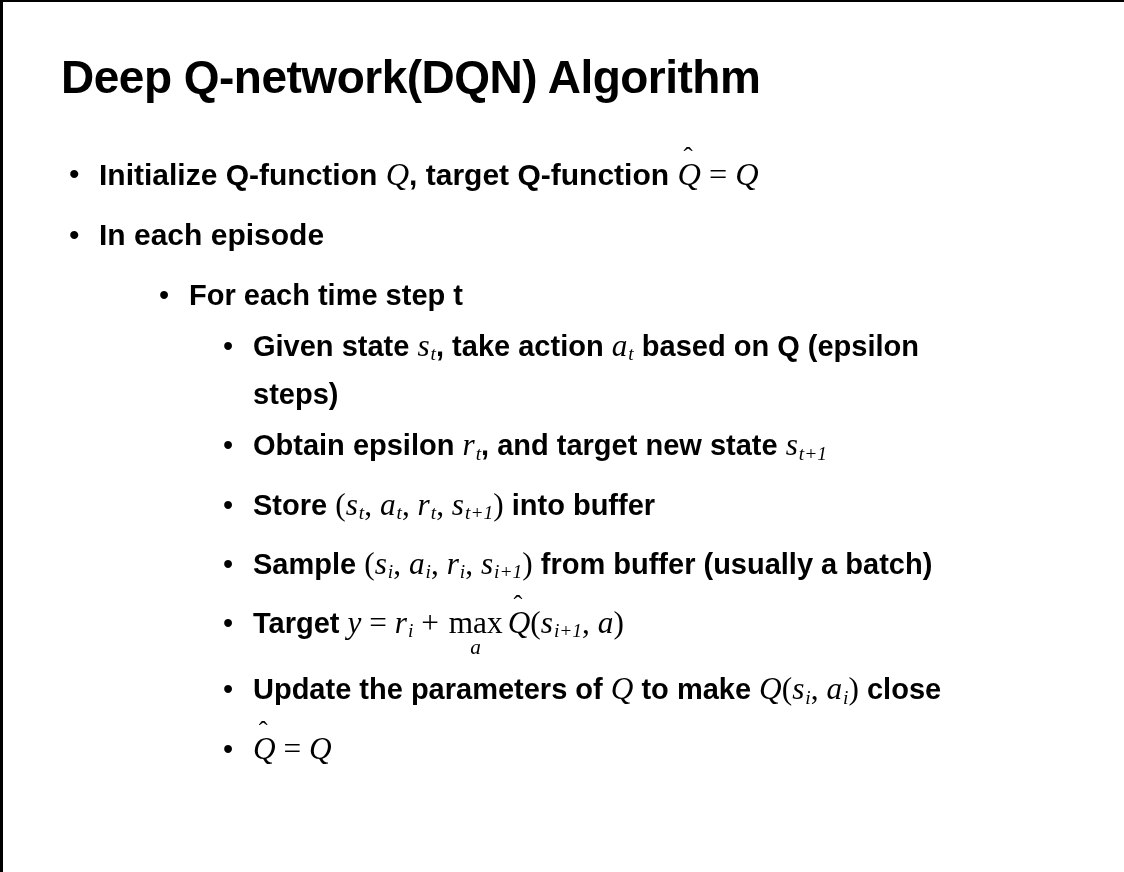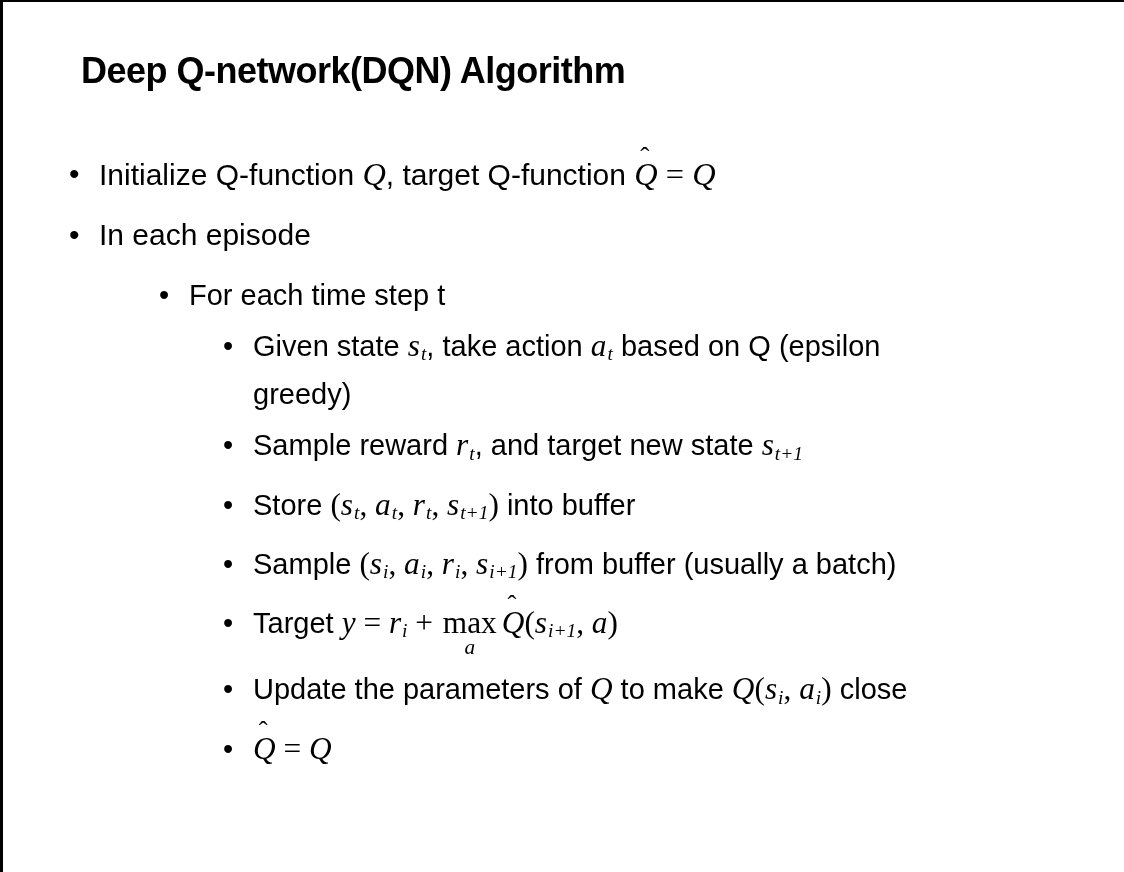--- a/index.html
+++ b/index.html
@@ -9,38 +9,38 @@
     background:#ffffff;
     border-left:3px solid #000;
     border-top:2px solid #000;
     box-sizing:border-box;
     overflow:hidden;
     font-family:"Liberation Sans", sans-serif;
     color:#000;
   }
   .title {
     position:absolute;
-    left:78px; top:48px;
-    font-size:36px;
+    left:58px; top:48px;
+    font-size:46px;
     font-weight:700;
     letter-spacing:-0.5px;
     white-space:nowrap;
   }
   .bullets {
     position:absolute;
     left:0; top:152px; right:20px;
   }
   .bullet-row { display:flex; }
   .bullet-row.level-1 { margin-left:66px;  font-size:30px; margin-bottom:20px; }
   .bullet-row.level-2 { margin-left:156px; font-size:29px; margin-bottom:11px; }
   .bullet-row.level-3 { margin-left:220px; font-size:29px; margin-bottom:11px; }
   .dot { flex:none; width:30px; line-height:40px; }
   .content { flex:1 1 auto; }
   .line { line-height:40px; }
-  .txt { font-family:"Liberation Sans", sans-serif; }
+  .txt { font-family:"Liberation Sans", sans-serif;font-weight:bold; }
   .mtxt {
     font-family:"Liberation Serif", serif;
     font-style:normal;
     font-size:1.08em;
     white-space:pre;
   }
   .math {
     font-family:"Liberation Serif", serif;
     font-style:italic;
     font-size:1.08em;
@@ -94,27 +94,27 @@
       <div class="bullet-row level-2">
         <span class="dot">•</span>
         <div class="content">
           <div class="line"><span class="txt">For each time step t</span></div>
         </div>
       </div>
       <div class="bullet-row level-3">
         <span class="dot">•</span>
         <div class="content">
           <div class="line"><span class="txt">Given state </span><span class="math"><span class="mvar">s</span><span class="msub">t</span></span><span class="txt">, take action </span><span class="math"><span class="mvar">a</span><span class="msub">t</span></span><span class="txt"> based on Q (epsilon</span></div>
-          <div class="line"><span class="txt">greedy)</span></div>
+          <div class="line"><span class="txt">steps)</span></div>
         </div>
       </div>
       <div class="bullet-row level-3">
         <span class="dot">•</span>
         <div class="content">
-          <div class="line"><span class="txt">Sample reward </span><span class="math"><span class="mvar">r</span><span class="msub">t</span></span><span class="txt">, and target new state </span><span class="math"><span class="mvar">s</span><span class="msub">t+1</span></span></div>
+          <div class="line"><span class="txt">Obtain epsilon </span><span class="math"><span class="mvar">r</span><span class="msub">t</span></span><span class="txt">, and target new state </span><span class="math"><span class="mvar">s</span><span class="msub">t+1</span></span></div>
         </div>
       </div>
       <div class="bullet-row level-3">
         <span class="dot">•</span>
         <div class="content">
           <div class="line"><span class="txt">Store </span><span class="mtxt">(</span><span class="math"><span class="mvar">s</span><span class="msub">t</span></span><span class="mtxt">, </span><span class="math"><span class="mvar">a</span><span class="msub">t</span></span><span class="mtxt">, </span><span class="math"><span class="mvar">r</span><span class="msub">t</span></span><span class="mtxt">, </span><span class="math"><span class="mvar">s</span><span class="msub">t+1</span></span><span class="mtxt">)</span><span class="txt"> into buffer</span></div>
         </div>
       </div>
       <div class="bullet-row level-3">
         <span class="dot">•</span>

